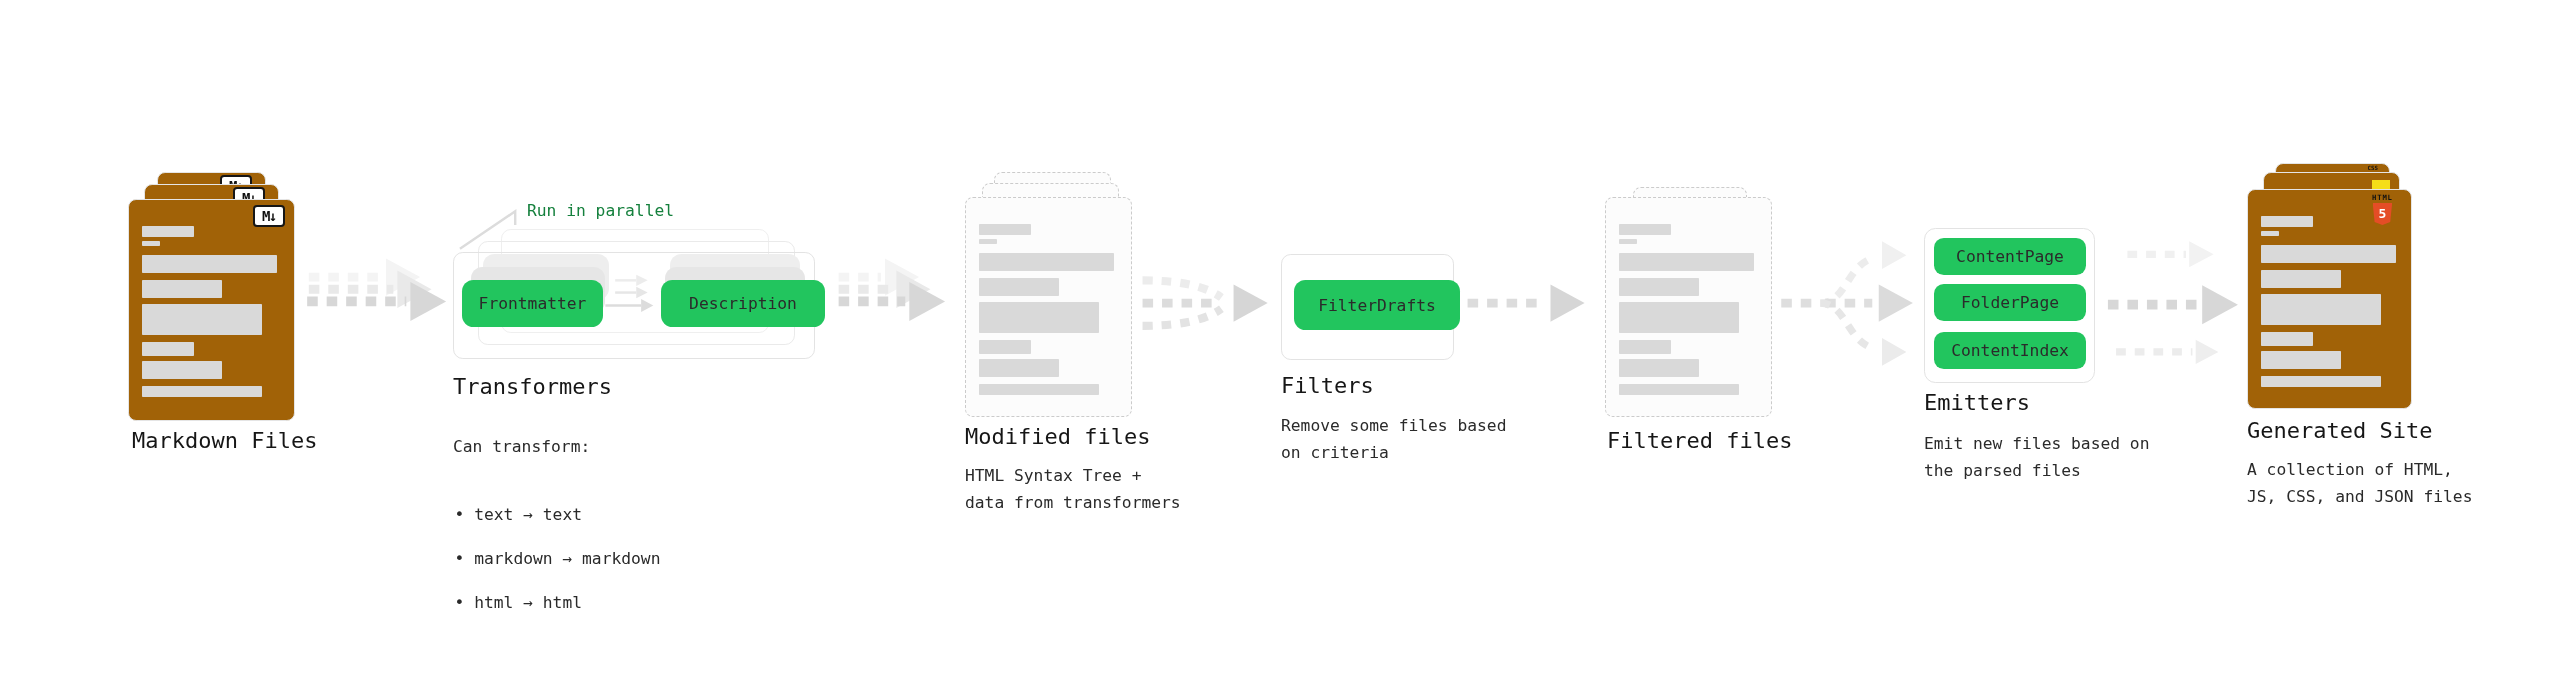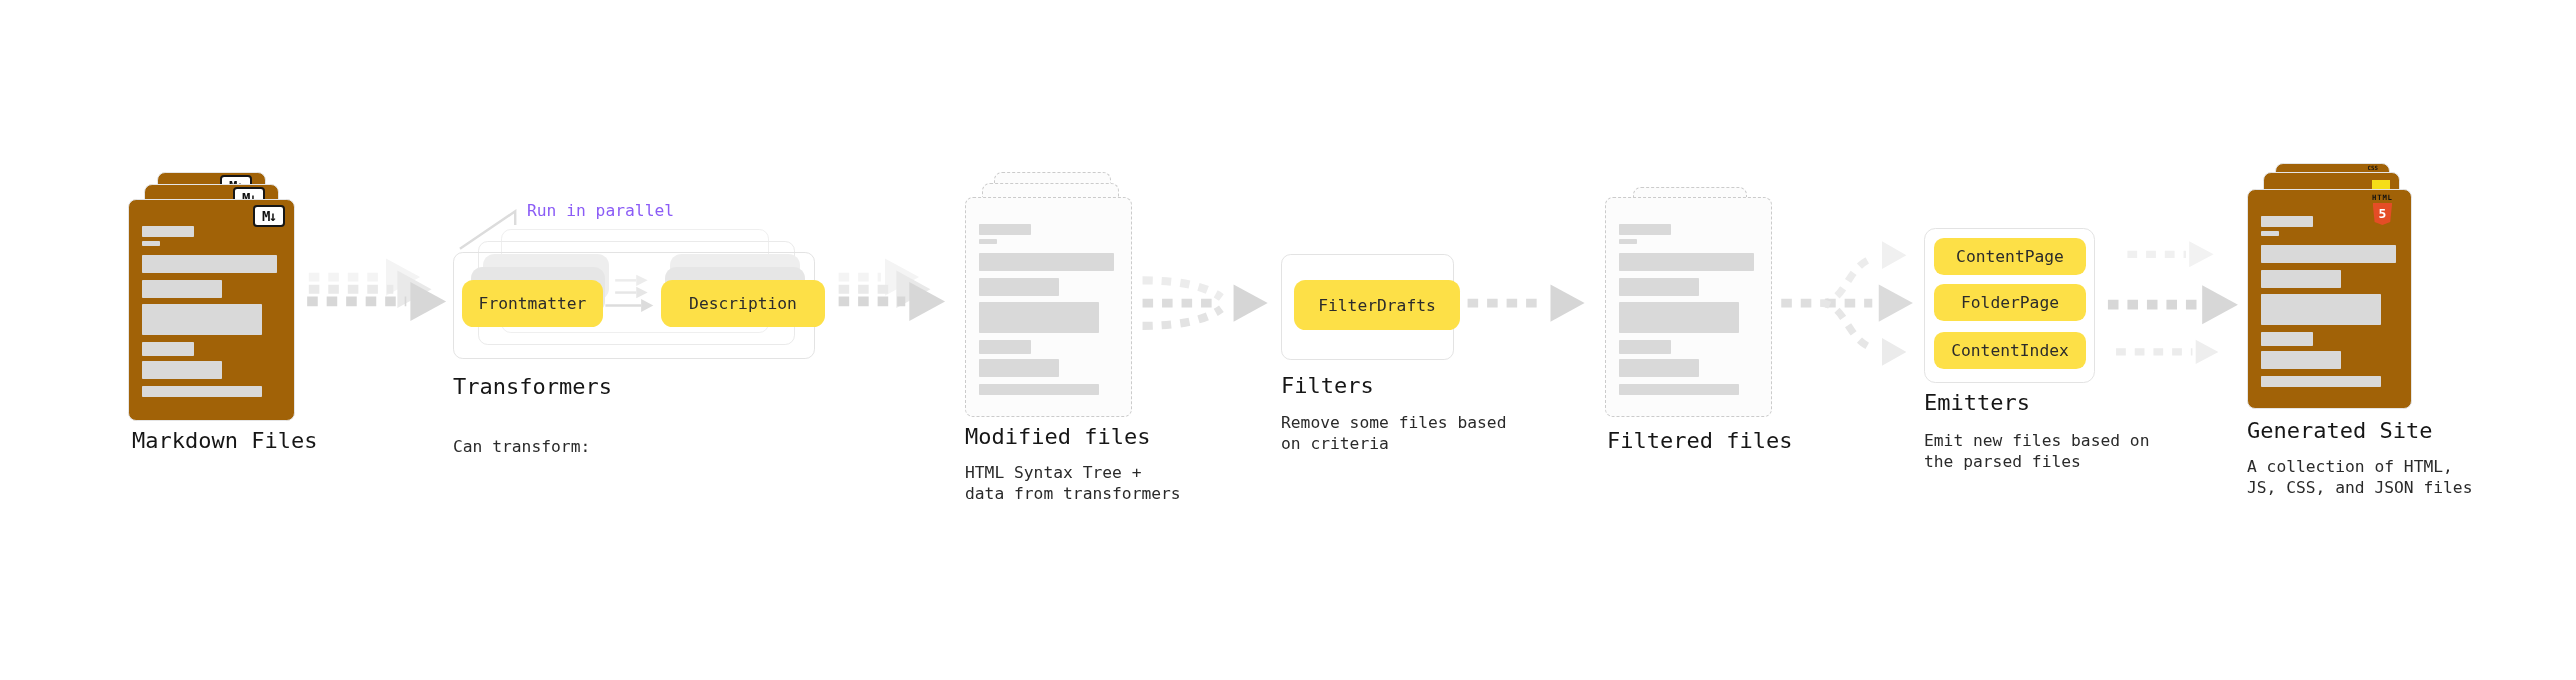--- a/index.html
+++ b/index.html
@@ -35,21 +35,21 @@
   .cssb .bluebar{display:block;height:2.4px;background:#2965f1;margin-top:0.8px;}
   .h5{position:absolute;right:8.1px;top:4.1px;width:41px;text-align:center;}
   .h5 .t{display:block;font-size:7.3px;line-height:7.3px;font-weight:bold;letter-spacing:0.8px;color:#111;}
   .h5 .s{display:inline-block;width:19.5px;height:22px;margin-top:1.6px;background:#e44d26;color:#fff;
     font-size:13px;font-weight:bold;line-height:21px;text-align:center;
     clip-path:polygon(0 0,100% 0,90% 86%,50% 100%,10% 86%);}
 
   
   .bx{position:absolute;border:1.6px solid #e5e5e5;border-radius:9.8px;box-sizing:border-box;background:transparent;}
   .bx.white{background:#ffffff;}
-  .pill{position:absolute;background:#fde047;border-radius:11.4px;display:flex;align-items:center;justify-content:center;
+  .pill{position:absolute;background:#22c55e;border-radius:11.4px;display:flex;align-items:center;justify-content:center;
     font-size:16.3px;color:#2b2b2b;white-space:nowrap;}
   .pill.ghost1{background:#e6e6e6;}
   .pill.ghost2{background:#eeeeee;}
 
   
   #tf-back{left:501px;top:229px;width:268px;height:104px;border-color:#efefef;}
   #tf-mid{left:478px;top:241px;width:317px;height:104px;border-color:#eaeaea;}
   #tf-front{left:453px;top:252px;width:362px;height:107px;border-color:#e3e3e3;}
   #p-frontmatter{left:462px;top:280px;width:141px;height:47px;}
   #g1-frontmatter{left:471px;top:267px;width:134px;height:46px;}
@@ -85,30 +85,30 @@
   
   .title{position:absolute;font-size:22px;color:#161616;white-space:nowrap;}
   #l-md{left:132px;top:428px;}
   #l-tf{left:453px;top:374px;}
   #l-mod{left:965px;top:424px;}
   #l-fl{left:1281px;top:373px;}
   #l-filt{left:1607px;top:428px;}
   #l-em{left:1924px;top:390px;}
   #l-gen{left:2247px;top:418px;}
 
-  .desc{position:absolute;font-size:16.3px;line-height:21px;color:#2a2a2a;white-space:pre-line;}
+  .desc{position:absolute;font-size:16.3px;line-height:27px;color:#2a2a2a;white-space:pre-line;}
   #d-mod{left:965px;top:462px;}
   #d-fl{left:1281px;top:412px;}
   #d-em{left:1924px;top:430px;}
   #d-gen{left:2247px;top:456px;}
   #d-tf{left:453px;top:414px;line-height:22px;}
   #d-tf ul{list-style:none;margin:1.6px 0 0 1.6px;padding:0;}
   #d-tf li::before{content:"• ";}
 
-  .ann{position:absolute;font-size:16.3px;color:#8b5cf6;white-space:nowrap;}
+  .ann{position:absolute;font-size:16.3px;color:#15803d;white-space:nowrap;}
   #runpar{left:527px;top:201px;}
 </style>
 </head>
 <body>
 
 <div id="canvas">
 
   <svg class="overlay" width="2576" height="681" viewBox="0 0 3170 838">
 
     <g>
@@ -216,20 +216,25 @@
     <div class="pill ghost1" id="g1-frontmatter"></div>
     <div class="pill ghost2" id="g2-description"></div>
     <div class="pill ghost1" id="g1-description"></div>
     <div class="bx" id="tf-front"></div>
     <div class="pill" id="p-frontmatter">Frontmatter</div>
     <div class="pill" id="p-description">Description</div>
     <div class="ann" id="runpar">Run in parallel</div>
     <div class="title" id="l-tf">Transformers</div>
     <div class="desc" id="d-tf">
       <div>Can transform:</div>
+      <ul>
+        <li>text → text</li>
+        <li>markdown → markdown</li>
+        <li>html → html</li>
+      </ul>
     </div>
   </div>
 
   <div>
     <div class="card dash back" id="mod-b2"></div>
     <div class="card dash back" id="mod-b1"></div>
     <div class="card dash" id="mod-front">
       <div class="bars">
           <i></i>
           <i></i>

